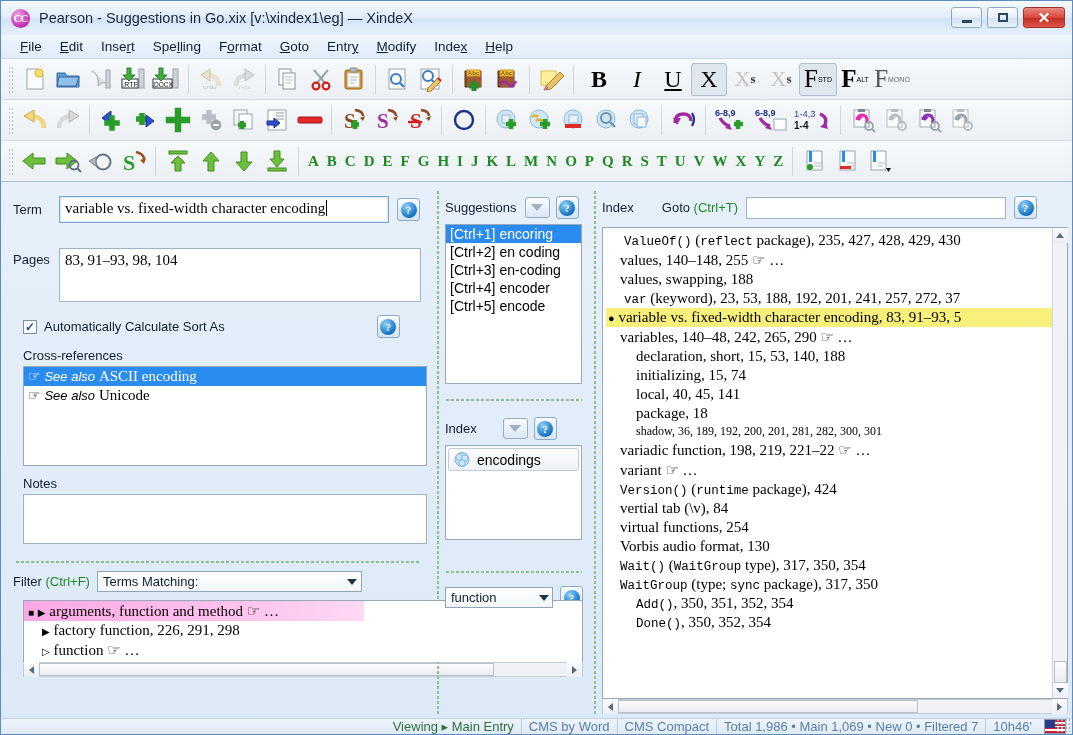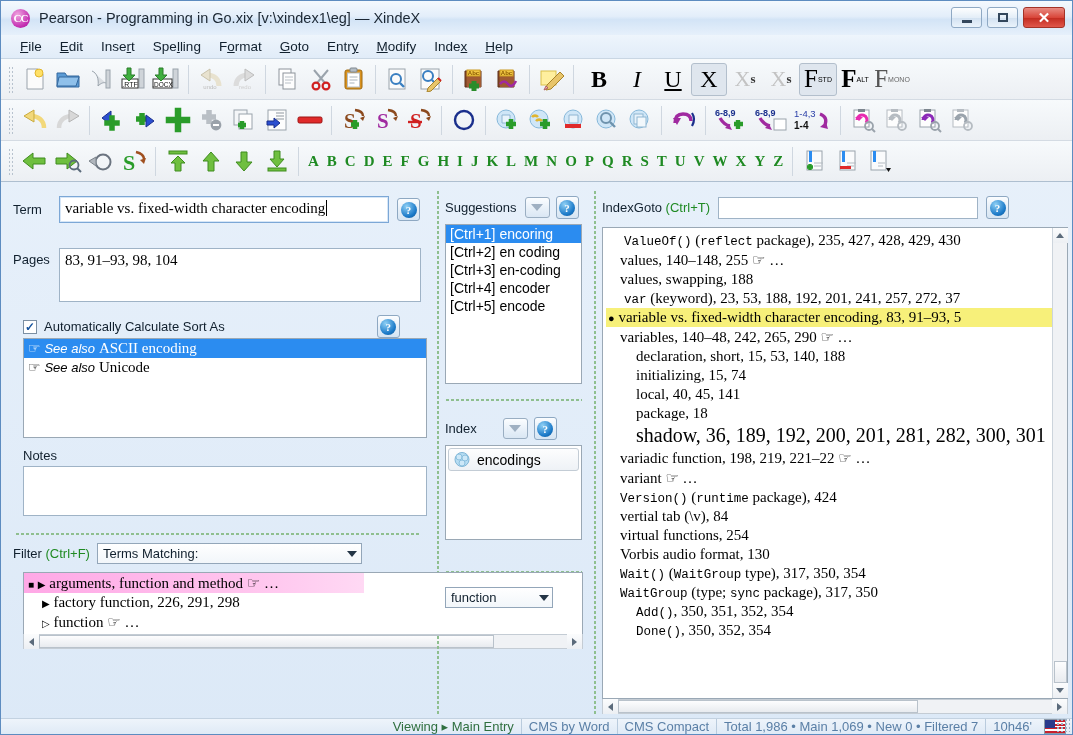--- a/index.html
+++ b/index.html
@@ -201,21 +201,21 @@
   .resize-grip { position:absolute; right:2px; bottom:2px; width:14px; height:14px;
     background-image:radial-gradient(#9fb2c5 40%, transparent 42%); background-size:4px 4px; }
 </style>
 </head>
 <body>
 
 <div id="app">
 
   <div class="titlebar">
     <div class="app-logo">CC</div>
-    <div class="title-text">Pearson - Programming in Go.xix [v:\xindex1\eg] — XindeX</div>
+    <div class="title-text">Pearson - Suggestions in Go.xix [v:\xindex1\eg] — XindeX</div>
     <div class="win-btns">
       <div class="win-btn">
         <span class="gl gl-min"></span>
       </div>
       <div class="win-btn">
         <span class="gl gl-max"></span>
       </div>
       <div class="win-btn win-close">
         <span>✕</span>
       </div>
@@ -760,20 +760,21 @@
       <div class="row" style="margin:13px 0 0 18px">
         <span class="chk">
             <span>✓</span>
           </span>
         <span class="lbl" style="margin-left:7px">Automatically Calculate Sort As</span>
         <div class="helpbtn" style="margin-left:152px">
             <span class="circ">?</span>
           </div>
       </div>
 
+      <div class="lbl" style="margin:10px 0 3px 18px">Cross-references</div>
       <div class="listbox" style="margin-left:18px;width:404px;height:100px">
         <div class="listrow sel-blue">
           <span>☞</span>
           <span class="ital" style="font-size:13px">See also</span>
           <span class="serif" style="font-size:15px">ASCII encoding</span>
         </div>
         <div class="listrow">
           <span>☞</span>
           <span class="ital" style="font-size:13px">See also</span>
           <span class="serif" style="font-size:15px">Unicode</span>
@@ -898,21 +899,21 @@
           </div>
       </div>
     </div>
 
     <div class="dotsep-v"></div>
 
     <div class="col-right">
 
       <div class="row" style="margin-top:8px">
         <span class="lbl">Index</span>
-        <span class="lbl" style=""><span>Goto </span><span class="lbl-green">(Ctrl+T)</span></span>
+        <span class="lbl" style="margin-left:28px"><span>Goto </span><span class="lbl-green">(Ctrl+T)</span></span>
         <div class="txtbox" style="width:260px;height:22px;margin-left:8px;font-size:13px"></div>
         <div class="helpbtn" style="margin-left:8px">
             <span class="circ">?</span>
           </div>
       </div>
 
       <div style="display:flex;margin-top:8px;flex:1;min-height:0;border:1px solid #9aa8b5;background:#fff">
 
         <div style="flex:1;overflow:hidden;padding:3px 0 0 3px">
           <div class="listrow" style="padding-left:18px">
@@ -925,21 +926,21 @@
           </div>
           <div class="listrow sel-yellow serif" style="font-size:15px;padding-left:2px">
             <span style="font-size:11px">●</span>
             <span>variable vs. fixed-width character encoding, 83, 91–93, 5</span>
           </div>
           <div class="listrow serif" style="font-size:15px;padding-left:14px">variables, 140–48, 242, 265, 290 ☞ …</div>
           <div class="listrow serif" style="font-size:15px;padding-left:30px">declaration, short, 15, 53, 140, 188</div>
           <div class="listrow serif" style="font-size:15px;padding-left:30px">initializing, 15, 74</div>
           <div class="listrow serif" style="font-size:15px;padding-left:30px">local, 40, 45, 141</div>
           <div class="listrow serif" style="font-size:15px;padding-left:30px">package, 18</div>
-          <div class="listrow serif" style="font-size:20px;padding-left:30px">shadow, 36, 189, 192, 200, 201, 281, 282, 300, 301</div>
+          <div class="listrow serif" style="font-size:12px;padding-left:30px">shadow, 36, 189, 192, 200, 201, 281, 282, 300, 301</div>
           <div class="listrow serif" style="font-size:15px;padding-left:14px">variadic function, 198, 219, 221–22 ☞ …</div>
           <div class="listrow serif" style="font-size:15px;padding-left:14px">variant ☞ …</div>
           <div class="listrow" style="padding-left:14px">
             <span class="mono">Version()</span><span class="serif" style="font-size:15px"> (</span><span class="mono">runtime</span><span class="serif" style="font-size:15px"> package), 424</span>
           </div>
           <div class="listrow serif" style="font-size:15px;padding-left:14px">vertial tab (\v), 84</div>
           <div class="listrow serif" style="font-size:15px;padding-left:14px">virtual functions, 254</div>
           <div class="listrow serif" style="font-size:15px;padding-left:14px">Vorbis audio format, 130</div>
           <div class="listrow" style="padding-left:14px">
             <span class="mono">Wait()</span><span class="serif" style="font-size:15px"> (</span><span class="mono">WaitGroup</span><span class="serif" style="font-size:15px"> type), 317, 350, 354</span>

